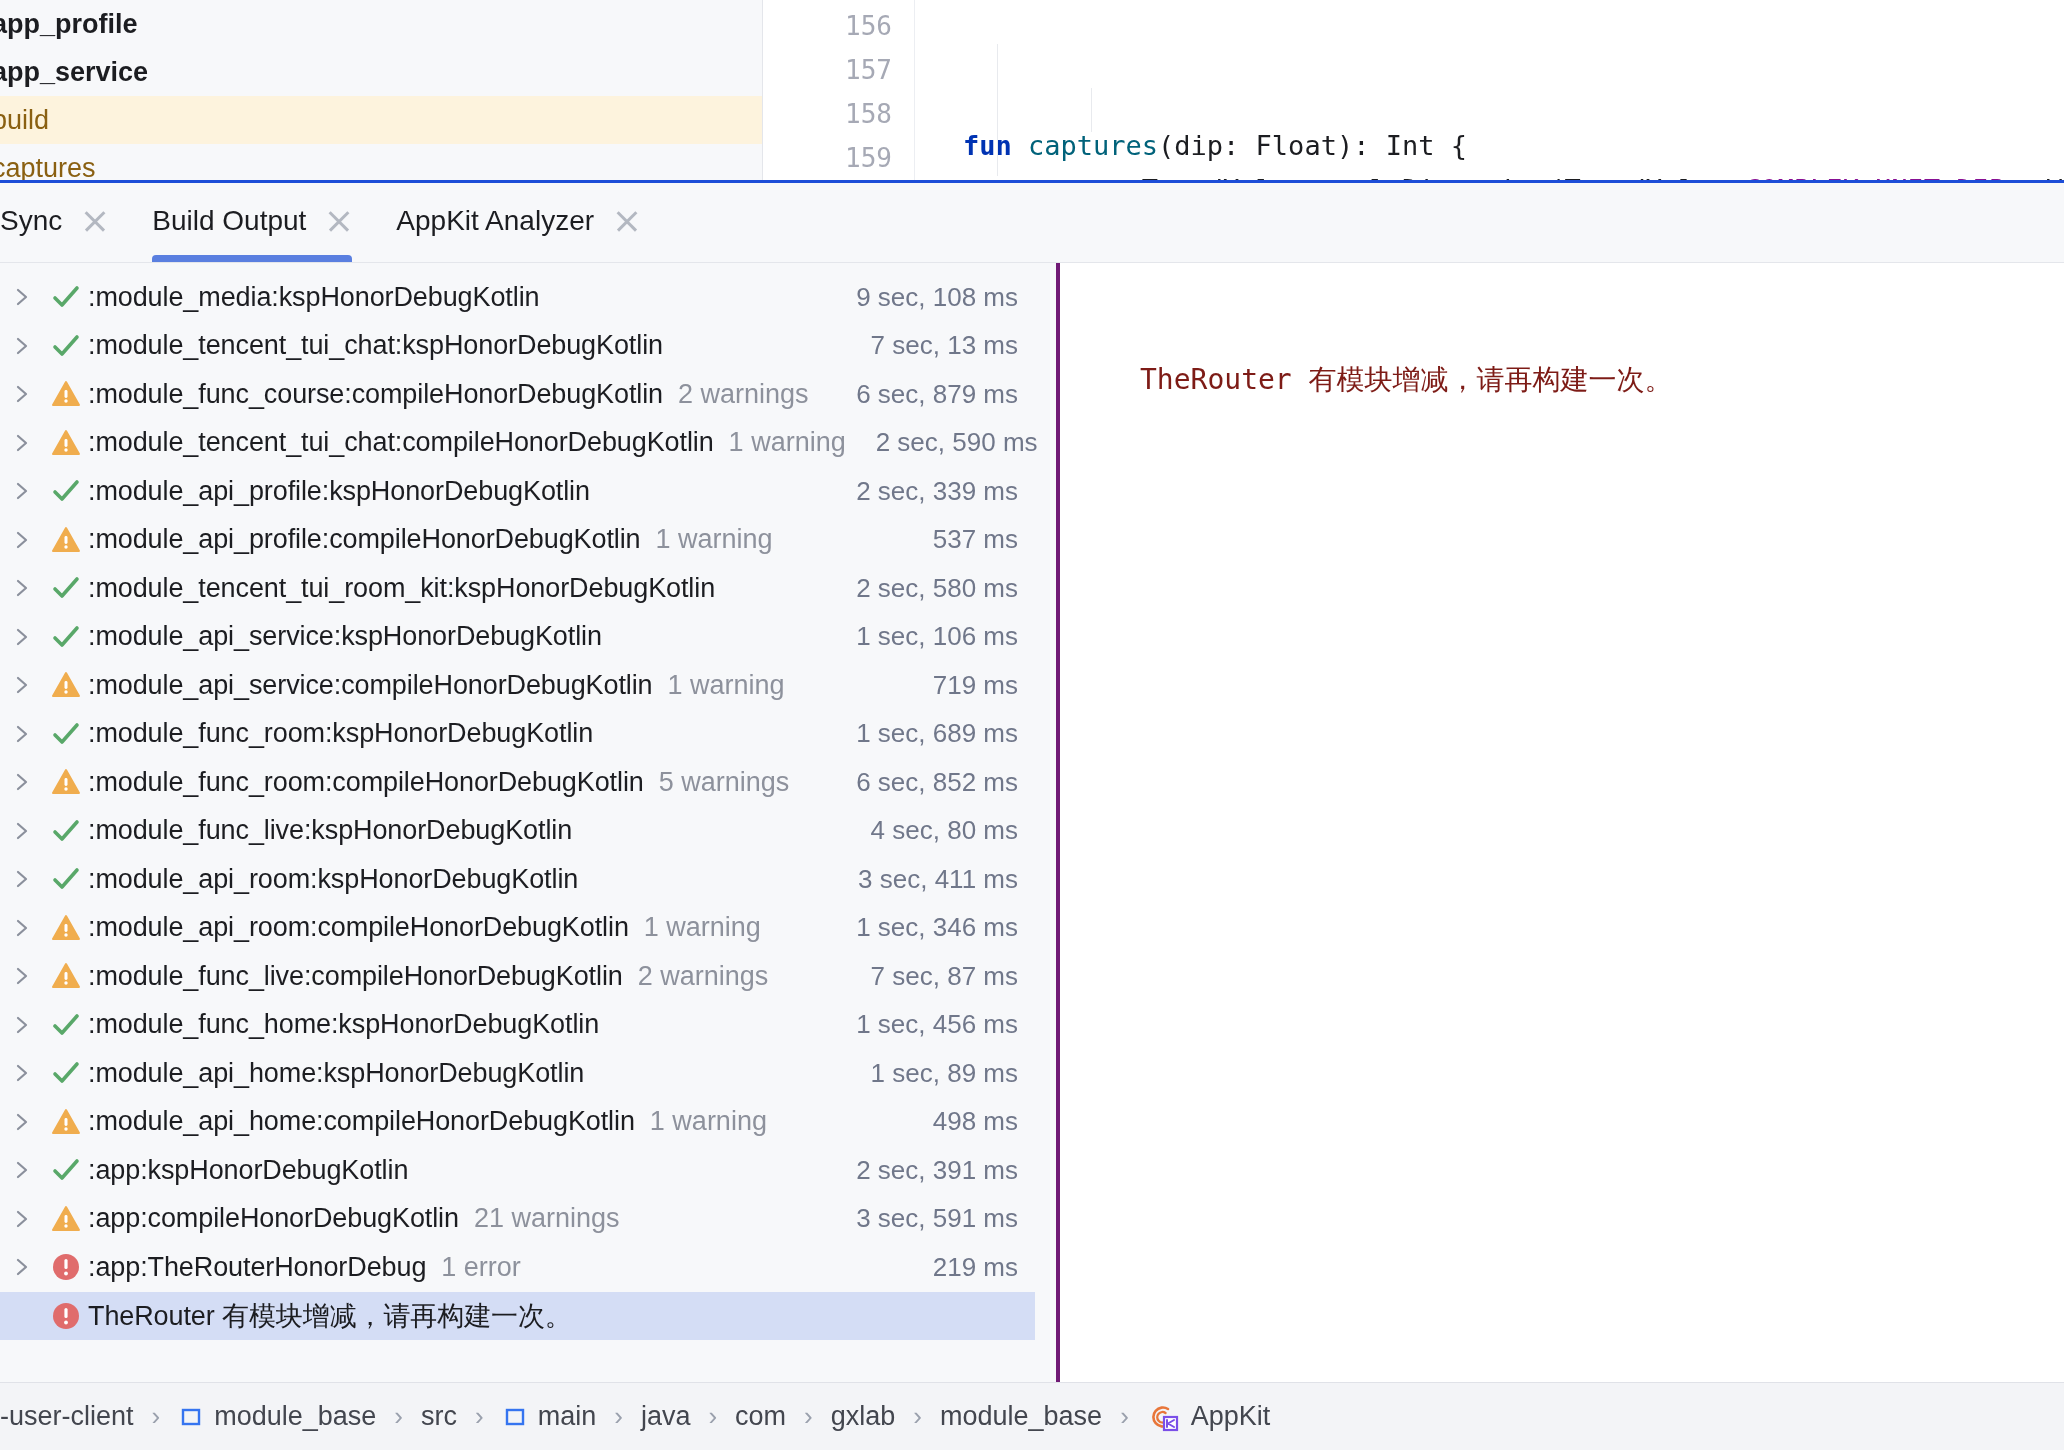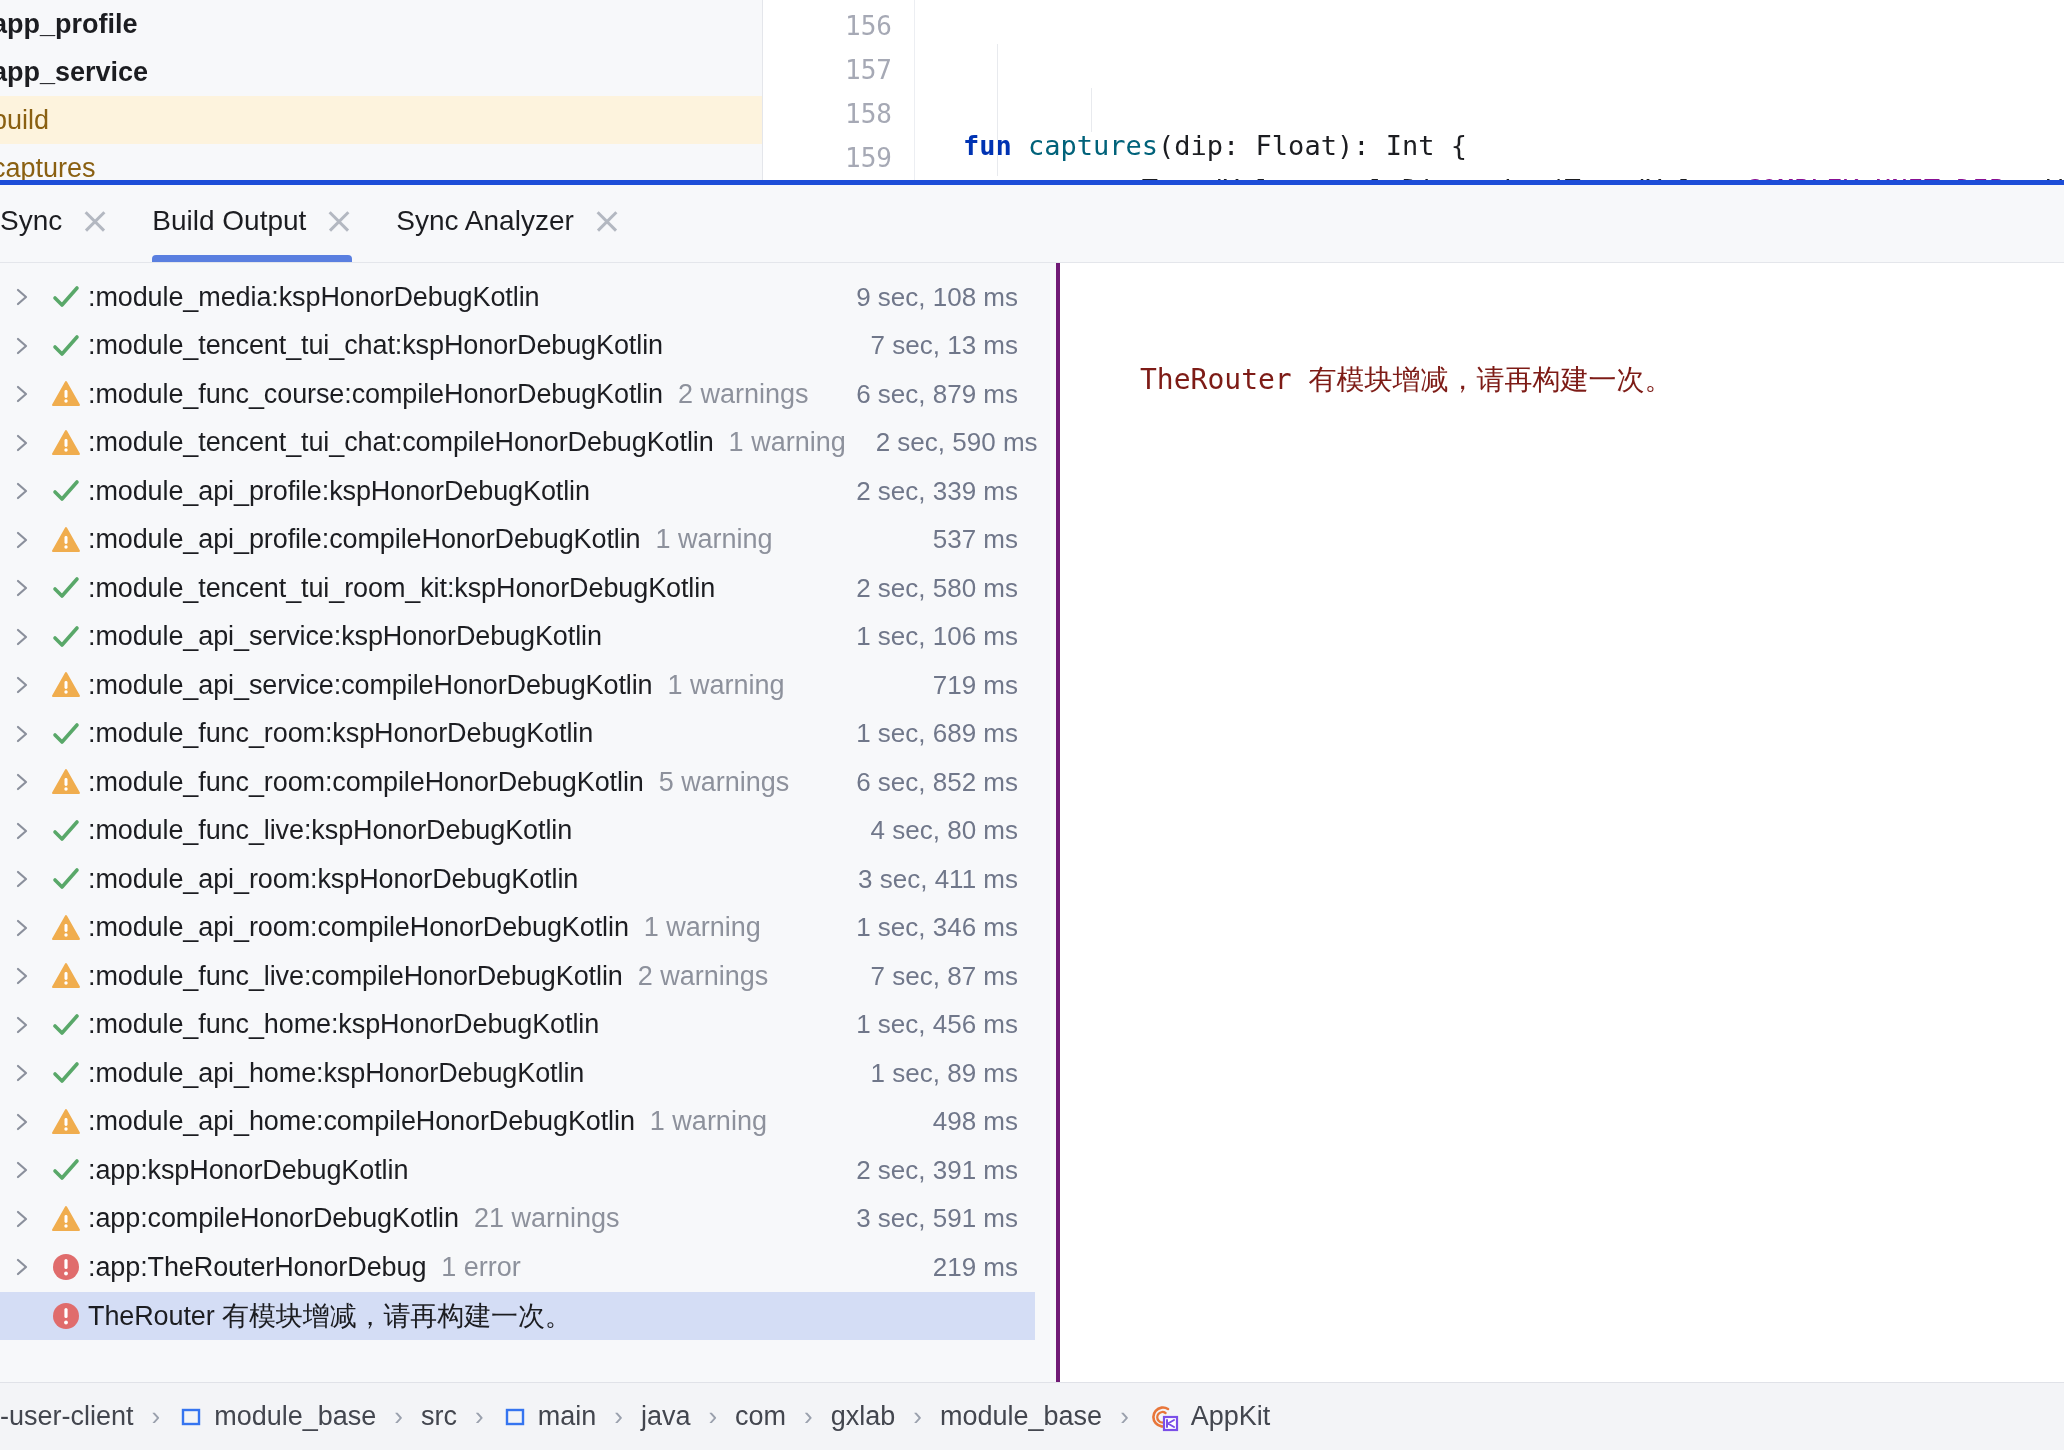--- a/index.html
+++ b/index.html
@@ -91,21 +91,21 @@
     position: absolute;
     width: 1px;
     background: #e8eaee;
   }
 
   
   .tabbar {
     height: 82px;
     flex: none;
     background: #f7f8fa;
-    border-top: 5px solid #1d4ed8;
+    border-top: 3px solid #1d4ed8;
     display: flex;
     align-items: flex-end;
     padding-left: 0px;
     box-sizing: border-box;
     position: relative;
   }
   .tab {
     display: flex;
     align-items: center;
     height: 82px;
@@ -288,21 +288,21 @@
   <div class="tabbar" id="tabbar">
       <div class="tab">
         <span class="tab-label">Sync</span>
         <span class="tab-close"></span>
       </div>
       <div class="tab active">
         <span class="tab-label">Build Output</span>
         <span class="tab-close"></span>
       </div>
       <div class="tab">
-        <span class="tab-label">Sync Analyzer</span>
+        <span class="tab-label">AppKit Analyzer</span>
         <span class="tab-close"></span>
       </div>
     </div>
 
   <div class="build-body">
     <div class="tree-panel" id="task-tree">
         <div class="task-row">
           <div class="chev">
             <svg width="22" height="22" viewBox="0 0 22 22">
               <path d="M7 4 L15 11 L7 18" fill="none" stroke="#8b909c" stroke-width="2.2" stroke-linecap="round" stroke-linejoin="round"></path>

